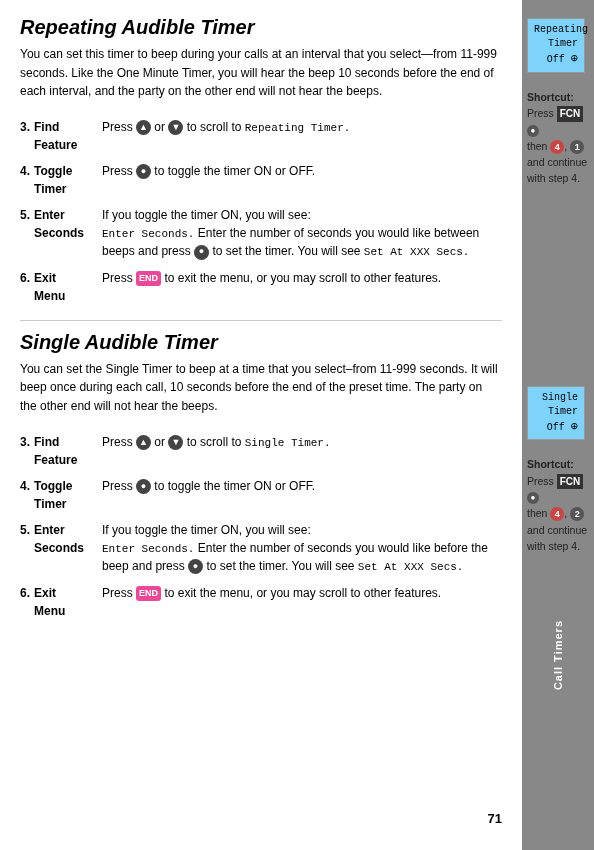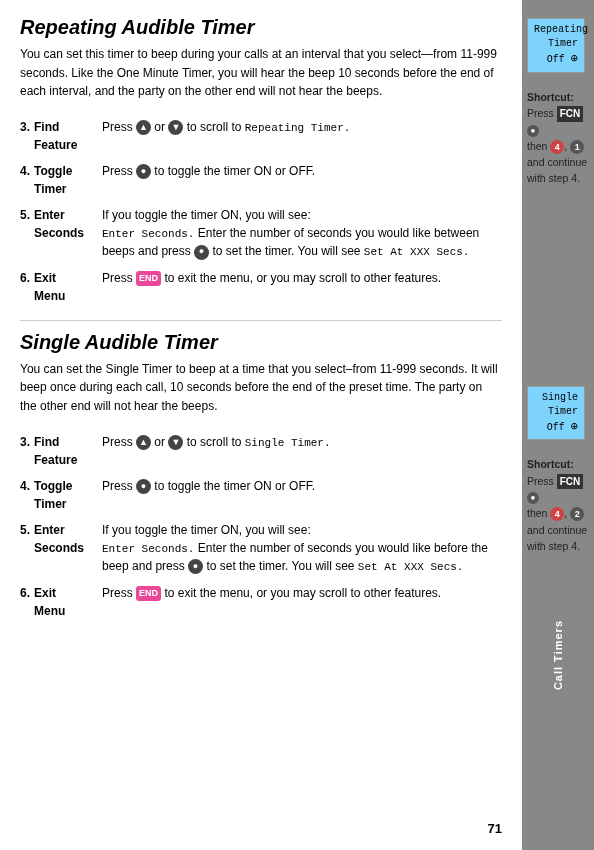--- a/index.html
+++ b/index.html
@@ -156,21 +156,21 @@
     }
 
     .section-divider {
       margin: 10px 0 10px 0;
       border: none;
       border-top: 1px solid #ccc;
     }
 
     .page-num {
       position: absolute;
-      bottom: 14px;
+      bottom: 24px;
       right: 20px;
       font-size: 13px;
       font-weight: bold;
     }
 
     .shortcut-group {
       width: 62px;
       font-size: 10.5px;
       color: #222;
       line-height: 1.55;

